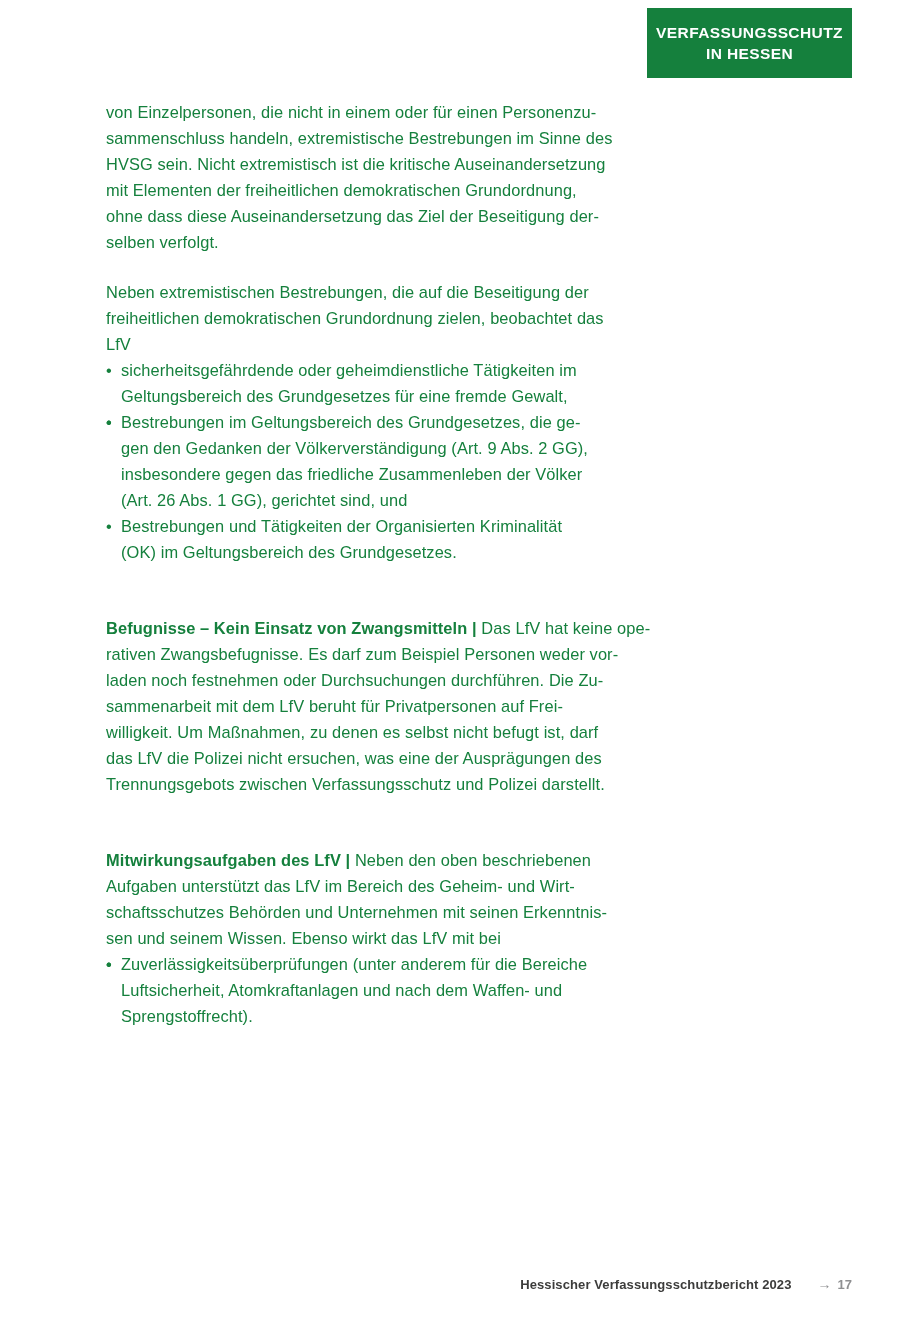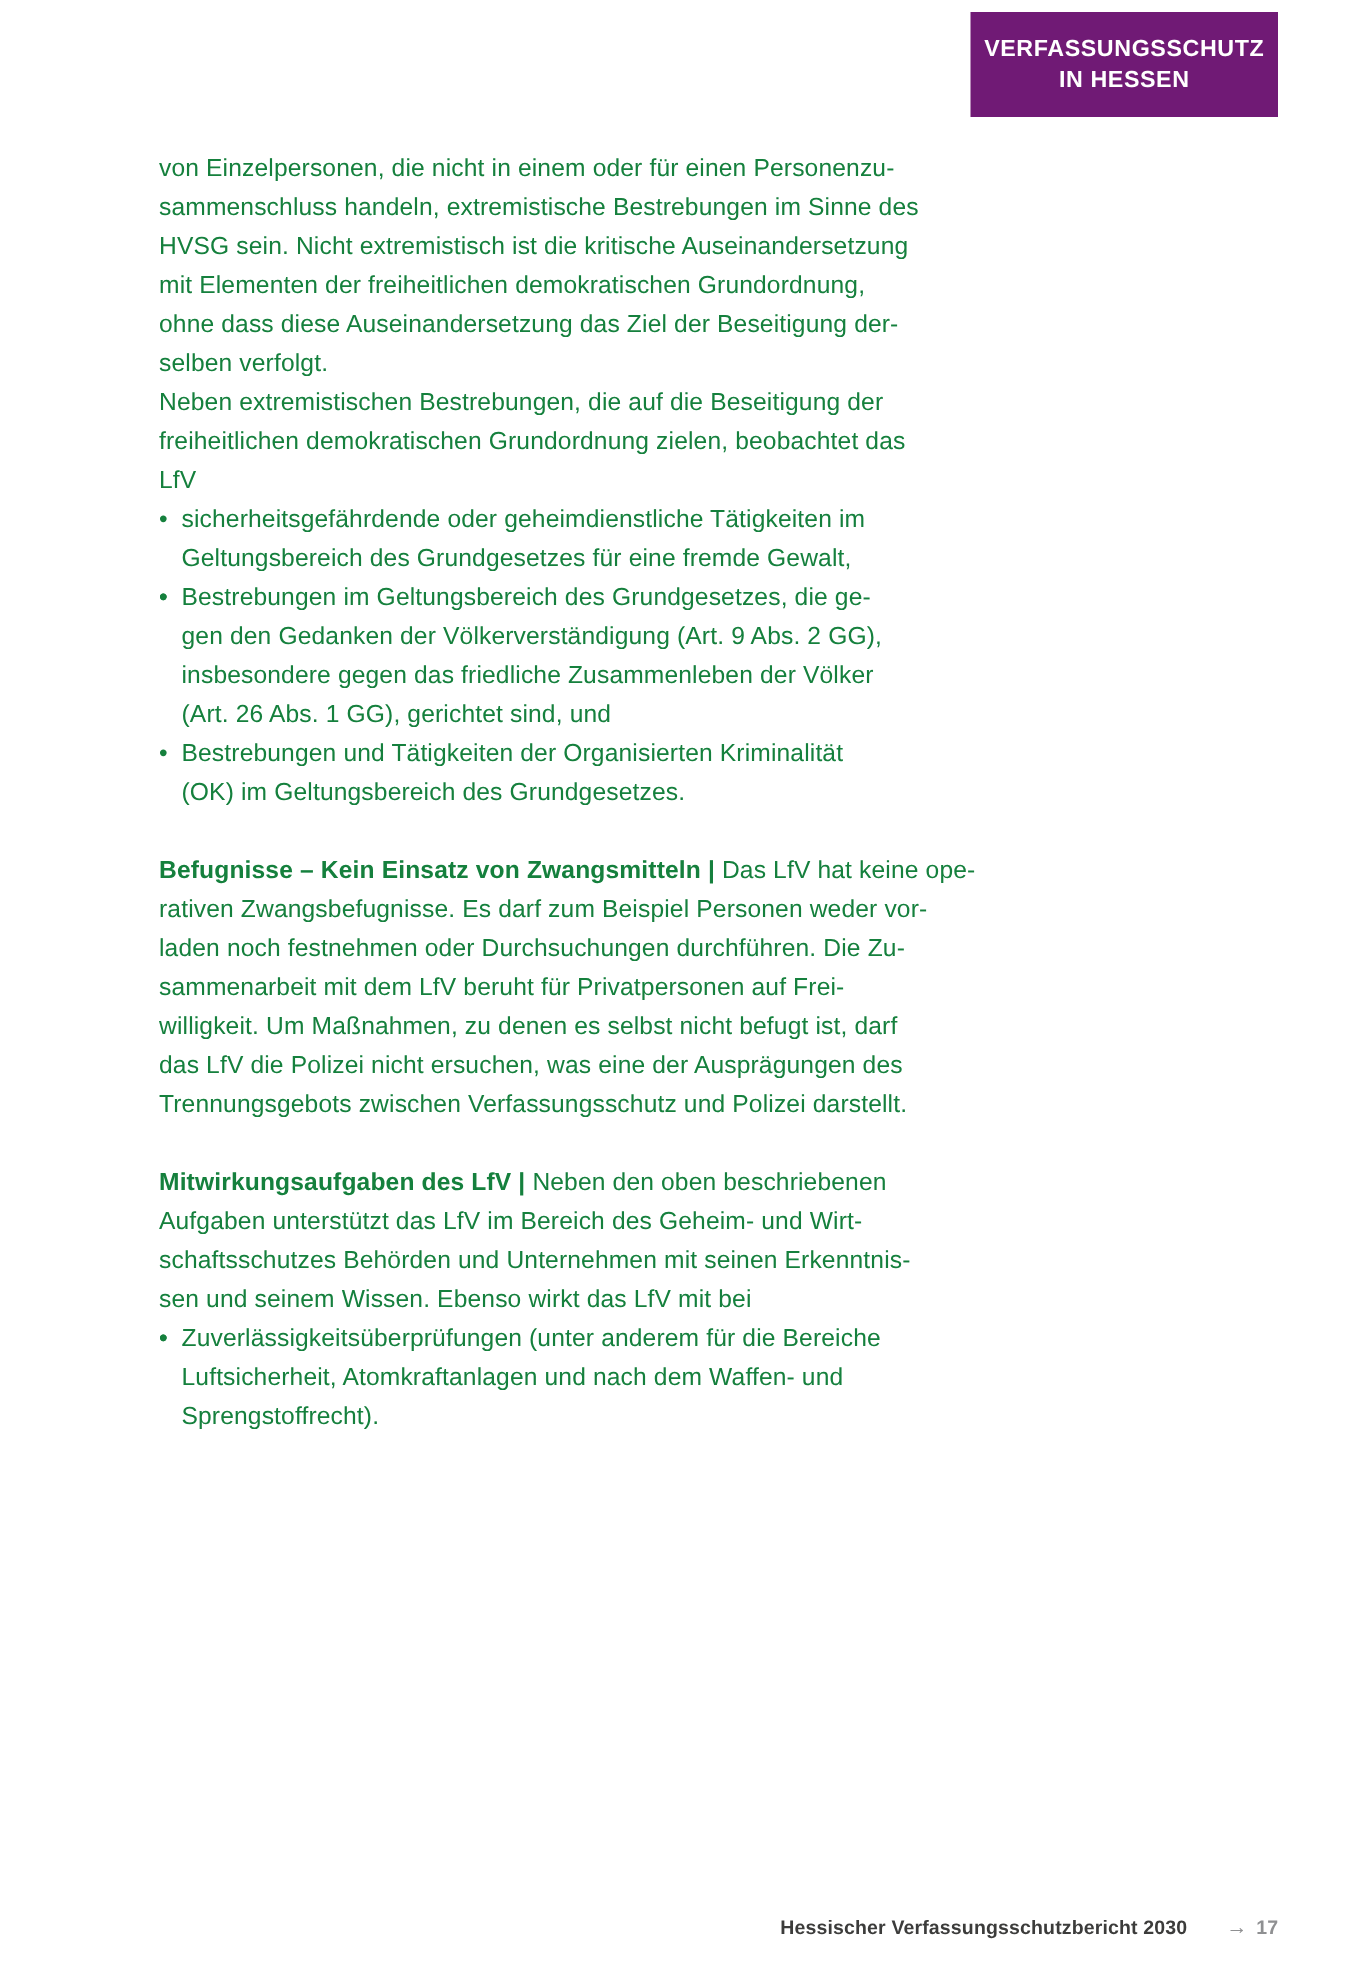--- a/index.html
+++ b/index.html
@@ -16,21 +16,21 @@
     overflow: hidden;
   }
 
   
   .header-banner {
     position: absolute;
     top: 8px;
     right: 48px;
     width: 205px;
     height: 70px;
-    background: #701a75;
+    background: #15803d;
     color: #ffffff;
     display: flex;
     flex-direction: column;
     align-items: center;
     justify-content: center;
     text-align: center;
     font-weight: bold;
     font-size: 15.5px;
     line-height: 21px;
     letter-spacing: 0.4px;
@@ -45,20 +45,21 @@
     color: #15803d;
     font-size: 16.4px;
     line-height: 26px;
     letter-spacing: 0.1px;
   }
   .para {
     margin: 0;
     white-space: pre-line;
   }
   .gap {
+    margin-top: 24px;
   }
   .lead {
     font-weight: bold;
   }
   .bullets {
     list-style: none;
     margin: 0;
     padding: 0;
   }
   .bullets li {
@@ -176,20 +177,20 @@
           <span class="li-text">Zuverlässigkeitsüberprüfungen (unter anderem für die Bereiche
 Luftsicherheit, Atomkraftanlagen und nach dem Waffen- und
 Sprengstoffrecht).</span>
         </li>
       </ul>
     </div>
 
   </div>
 
   <div class="footer">
-    <span class="footer-title">Hessischer Verfassungsschutzbericht 2030</span>
+    <span class="footer-title">Hessischer Verfassungsschutzbericht 2023</span>
     <span class="footer-page">
       <span class="footer-arrow">→</span>
       <span class="footer-number">17</span>
     </span>
   </div>
 
 </div>
 
 </body></html>

